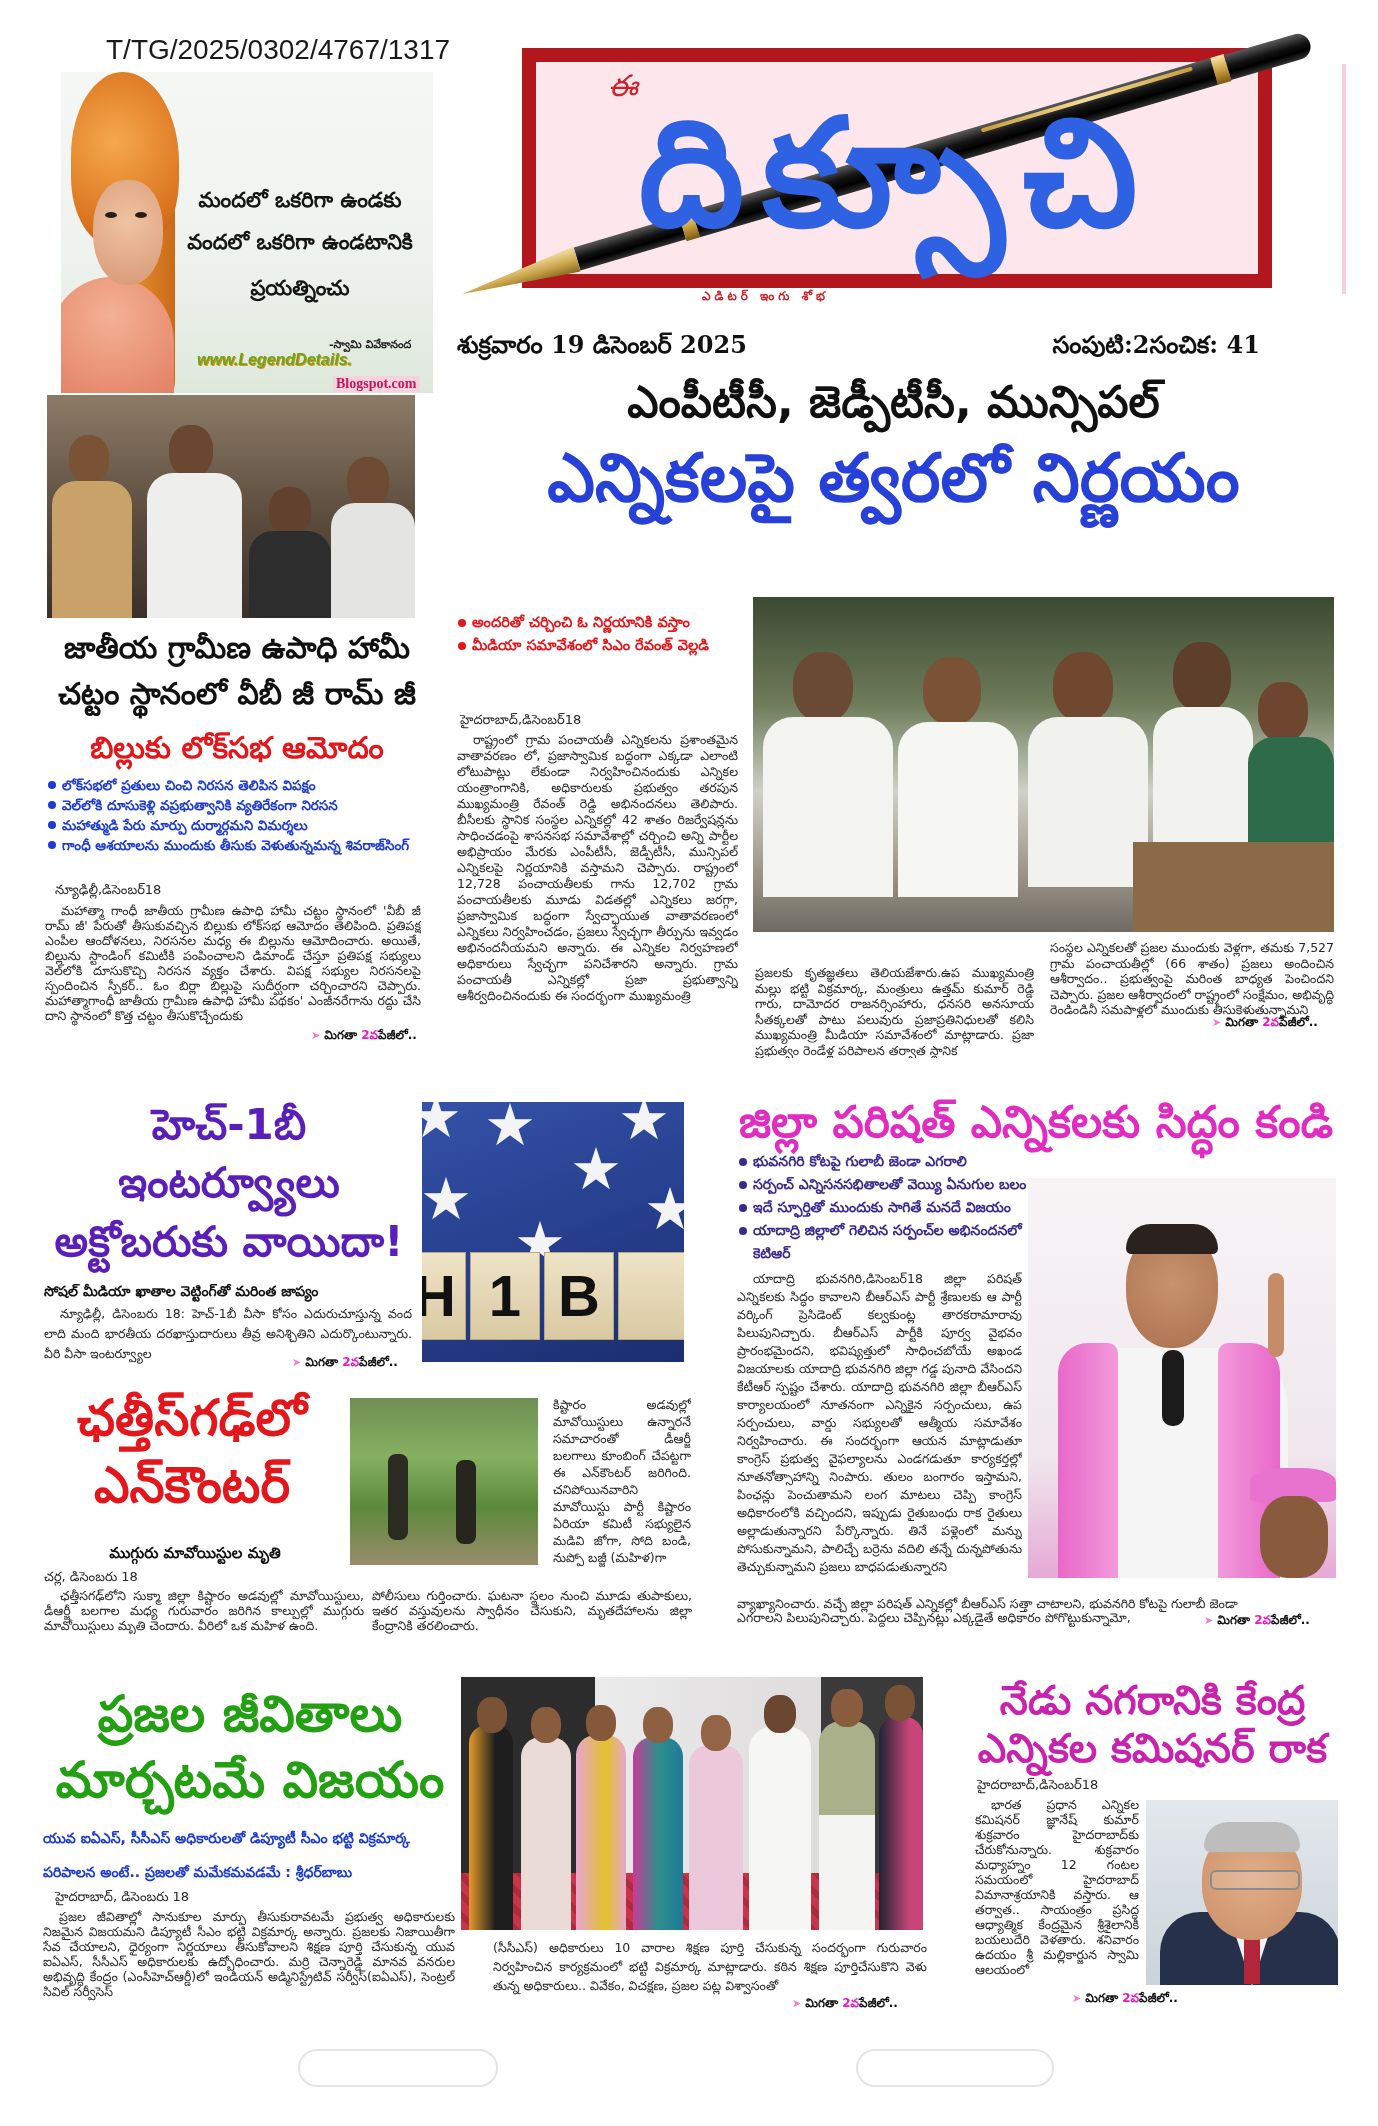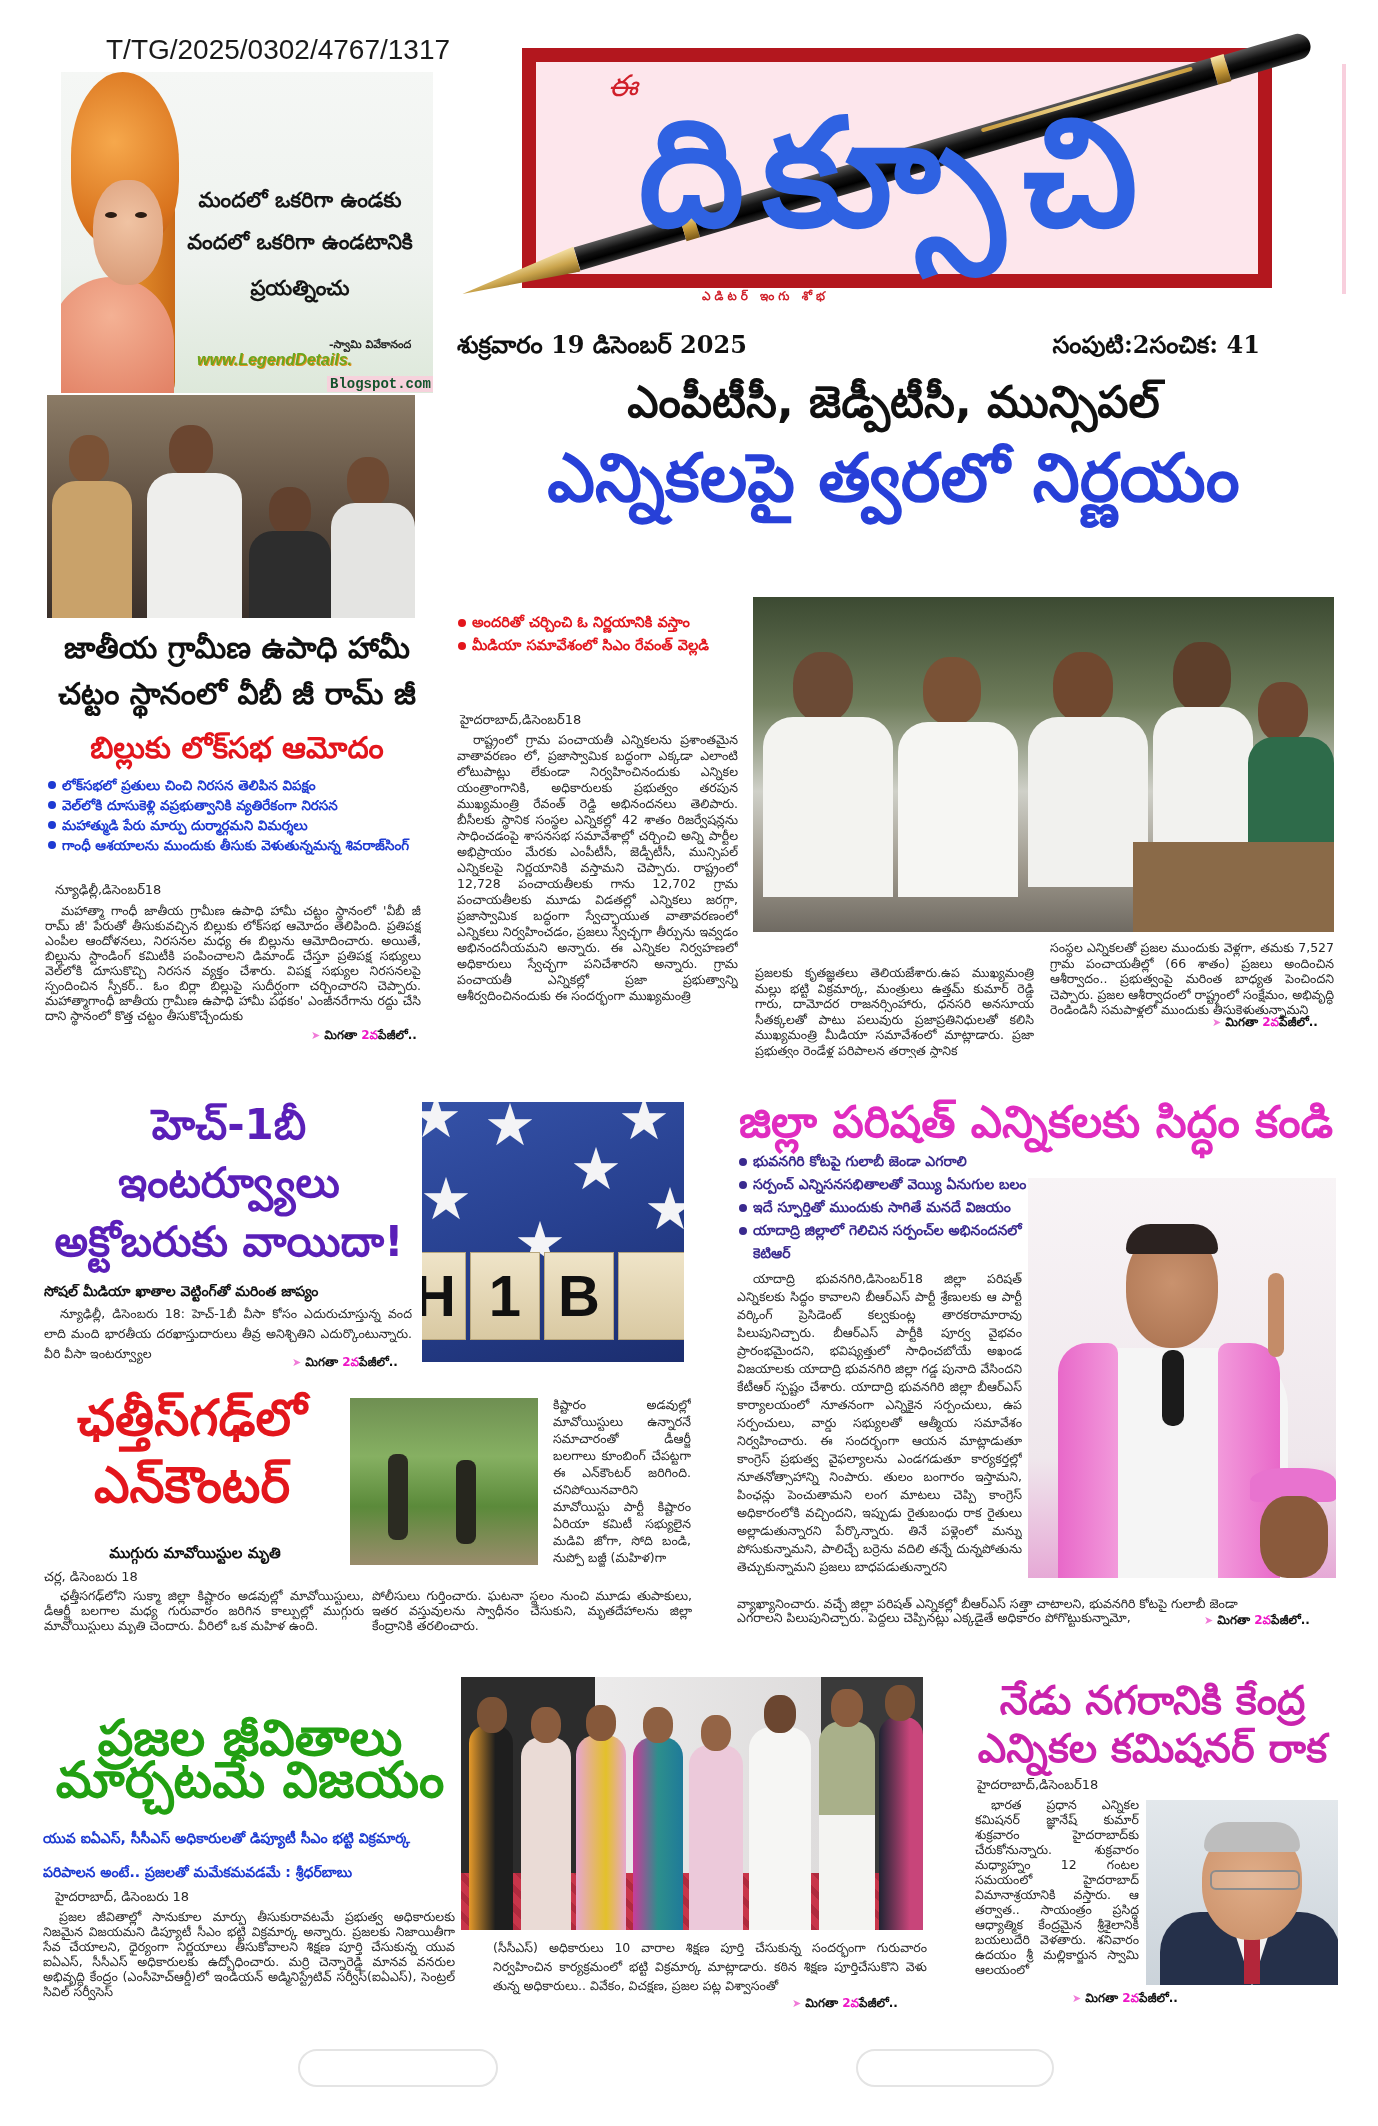--- a/index.html
+++ b/index.html
@@ -49,21 +49,21 @@
     <div class="shape" style="left:10px;top:0;width:108px;height:175px;border-radius:48% 52% 38% 40%;background:radial-gradient(circle at 40% 40%,#f6a84c,#d9731d 70%,#b85a14);"></div>
     <div class="shape" style="left:-12px;top:205px;width:125px;height:130px;border-radius:50% 50% 0 0;background:radial-gradient(circle at 50% 30%,#f4b194,#e07b5f);"></div>
     <div class="shape" style="left:32px;top:108px;width:70px;height:105px;border-radius:45% 45% 48% 48%;background:radial-gradient(circle at 50% 40%,#f0c3a3,#d79874);"></div>
     <div class="shape" style="left:44px;top:140px;width:12px;height:6px;border-radius:50%;background:#2b1d14;"></div>
     <div class="shape" style="left:74px;top:140px;width:12px;height:6px;border-radius:50%;background:#2b1d14;"></div>
     <div class="shape hl" style="left:108px;top:116px;width:262px;font-size:21px;color:#151515;">మందలో ఒకరిగా ఉండకు</div>
     <div class="shape hl" style="left:108px;top:158px;width:262px;font-size:21px;color:#151515;">వందలో ఒకరిగా ఉండటానికి</div>
     <div class="shape hl" style="left:108px;top:204px;width:262px;font-size:21px;color:#151515;">ప్రయత్నించు</div>
     <div class="shape" style="left:268px;top:266px;font-size:11px;font-weight:bold;white-space:nowrap;color:#222;">-స్వామి వివేకానంద</div>
     <div class="shape" style="left:136px;top:279px;font-family:'Liberation Sans',sans-serif;font-size:16px;font-weight:bold;font-style:italic;white-space:nowrap;color:#6aa51f;text-shadow:1px 1px 0 #e2901f;">www.LegendDetails.</div>
-    <div class="shape" style="left:266px;top:304px;font-family:Liberation Mono, monospace;font-size:14px;font-weight:bold;white-space:nowrap;color:#14532d;background:#f6d2dc;padding:0 3px;">Blogspot.com</div>
+    <div class="shape" style="left:272px;top:304px;font-family:Liberation Serif, serif;font-size:14px;font-weight:bold;white-space:nowrap;color:#be185d;background:#f6d2dc;padding:0 3px;">Blogspot.com</div>
   </div>
 
   <div class="a logo-box" style="left:522px;top:48px;width:750px;height:240px;"></div>
   <div class="a pen" style="left:444px;top:154px;width:884px;height:28px;transform:rotate(-16.4deg);">
     <div class="nib"></div>
     <div class="grip"></div>
     <div class="band"></div>
     <div class="barrel">
         <div class="clip"></div>
       </div>
@@ -191,21 +191,21 @@
   <div class="a hl" style="left:60px;top:1544px;width:270px;font-size:15px;color:#111;">ముగ్గురు మావోయిస్టుల మృతి</div>
   <div class="a dateline" style="left:44px;top:1569px;">చర్ల, డిసెంబరు 18</div>
   <div class="a photo" style="left:350px;top:1398px;width:188px;height:167px;background:linear-gradient(180deg,#6f8f52 0%,#86b062 35%,#5b8a3a 65%,#9a8c6c 100%);">
     <div class="shape" style="left:38px;top:56px;width:20px;height:86px;border-radius:8px;background:#2b2b22;"></div>
     <div class="shape" style="left:106px;top:62px;width:20px;height:84px;border-radius:8px;background:#26261e;"></div>
   </div>
   <p class="a body noind" style="left:553px;top:1396px;width:138px;height:172px;line-height:17px;">కిష్టారం అడవుల్లో మావోయిస్టులు ఉన్నారనే సమాచారంతో డీఆర్జీ బలగాలు కూంబింగ్ చేపట్టగా ఈ ఎన్‌కౌంటర్ జరిగింది. చనిపోయినవారిని మావోయిస్టు పార్టీ కిష్టారం ఏరియా కమిటీ సభ్యులైన మడివి జోగా, సోది బండి, నుప్పో బజ్జీ (మహిళ)గా</p>
   <p class="a body noind" style="left:372px;top:1588px;width:320px;height:46px;">పోలీసులు గుర్తించారు. ఘటనా స్థలం నుంచి మూడు తుపాకులు, ఇతర వస్తువులను స్వాధీనం చేసుకుని, మృతదేహాలను జిల్లా కేంద్రానికి తరలించారు.</p>
   <p class="a body" style="left:44px;top:1588px;width:320px;height:46px;">ఛత్తీసగఢ్‌లోని సుక్మా జిల్లా కిష్టారం అడవుల్లో మావోయిస్టులు, డీఆర్జీ బలగాల మధ్య గురువారం జరిగిన కాల్పుల్లో ముగ్గురు మావోయిస్టులు మృతి చెందారు. వీరిలో ఒక మహిళ ఉంది.</p>
 
-  <div class="a hl" style="left:44px;top:1684px;width:412px;font-size:50px;color:var(--green);margin-top:24px;">ప్రజల జీవితాలు</div>
+  <div class="a hl" style="left:44px;top:1684px;width:412px;font-size:50px;color:var(--green);">ప్రజల జీవితాలు</div>
   <div class="a hl" style="left:44px;top:1750px;width:412px;font-size:50px;color:var(--green);">మార్చటమే విజయం</div>
   <div class="a sub" style="left:43px;top:1830px;width:412px;font-size:14px;color:var(--sub-blue);">యువ ఐఏఎస్, సీసీఎస్ అధికారులతో డిప్యూటీ సీఎం భట్టి విక్రమార్క</div>
   <div class="a sub" style="left:43px;top:1864px;width:330px;font-size:14px;color:var(--sub-blue);">పరిపాలన అంటే.. ప్రజలతో మమేకమవడమే : శ్రీధర్‌బాబు</div>
   <div class="a dateline" style="left:55px;top:1889px;">హైదరాబాద్, డిసెంబరు 18</div>
   <p class="a body" style="left:43px;top:1909px;width:412px;height:92px;">ప్రజల జీవితాల్లో సానుకూల మార్పు తీసుకురావటమే ప్రభుత్వ అధికారులకు నిజమైన విజయమని డిప్యూటీ సీఎం భట్టి విక్రమార్క అన్నారు. ప్రజలకు నిజాయితీగా సేవ చేయాలని, ధైర్యంగా నిర్ణయాలు తీసుకోవాలని శిక్షణ పూర్తి చేసుకున్న యువ ఐఏఎస్, సీసీఎస్ అధికారులకు ఉద్బోధించారు. మర్రి చెన్నారెడ్డి మానవ వనరుల అభివృద్ధి కేంద్రం (ఎంసీహెచ్ఆర్డీ)లో ఇండియన్ అడ్మినిస్ట్రేటివ్ సర్వీస్(ఐఏఎస్), సెంట్రల్ సివిల్ సర్వీసెస్</p>
   <div class="a photo" style="left:461px;top:1677px;width:462px;height:253px;background:linear-gradient(90deg,#2c2c2c 0%,#2c2c2c 29%,#ecebeb 29%,#dedcdc 78%,#3a3a3a 78%);">
     <div class="shape" style="left:0;top:196px;width:462px;height:57px;background:repeating-linear-gradient(45deg,#c8354a 0 8px,#b02a3e 8px 14px);"></div>
     <div class="shape" style="left:8px;top:48px;width:44px;height:205px;border-radius:18px 18px 0 0;background:linear-gradient(90deg,#e69a2a,#1e1e1e 60%);"></div>
     <div class="shape" style="left:60px;top:60px;width:50px;height:193px;border-radius:20px 20px 0 0;background:#eadbd6;"></div>
     <div class="shape" style="left:115px;top:58px;width:50px;height:195px;border-radius:20px 20px 0 0;background:linear-gradient(90deg,#e7a6cf,#e3c12a 60%,#e7a6cf);"></div>

